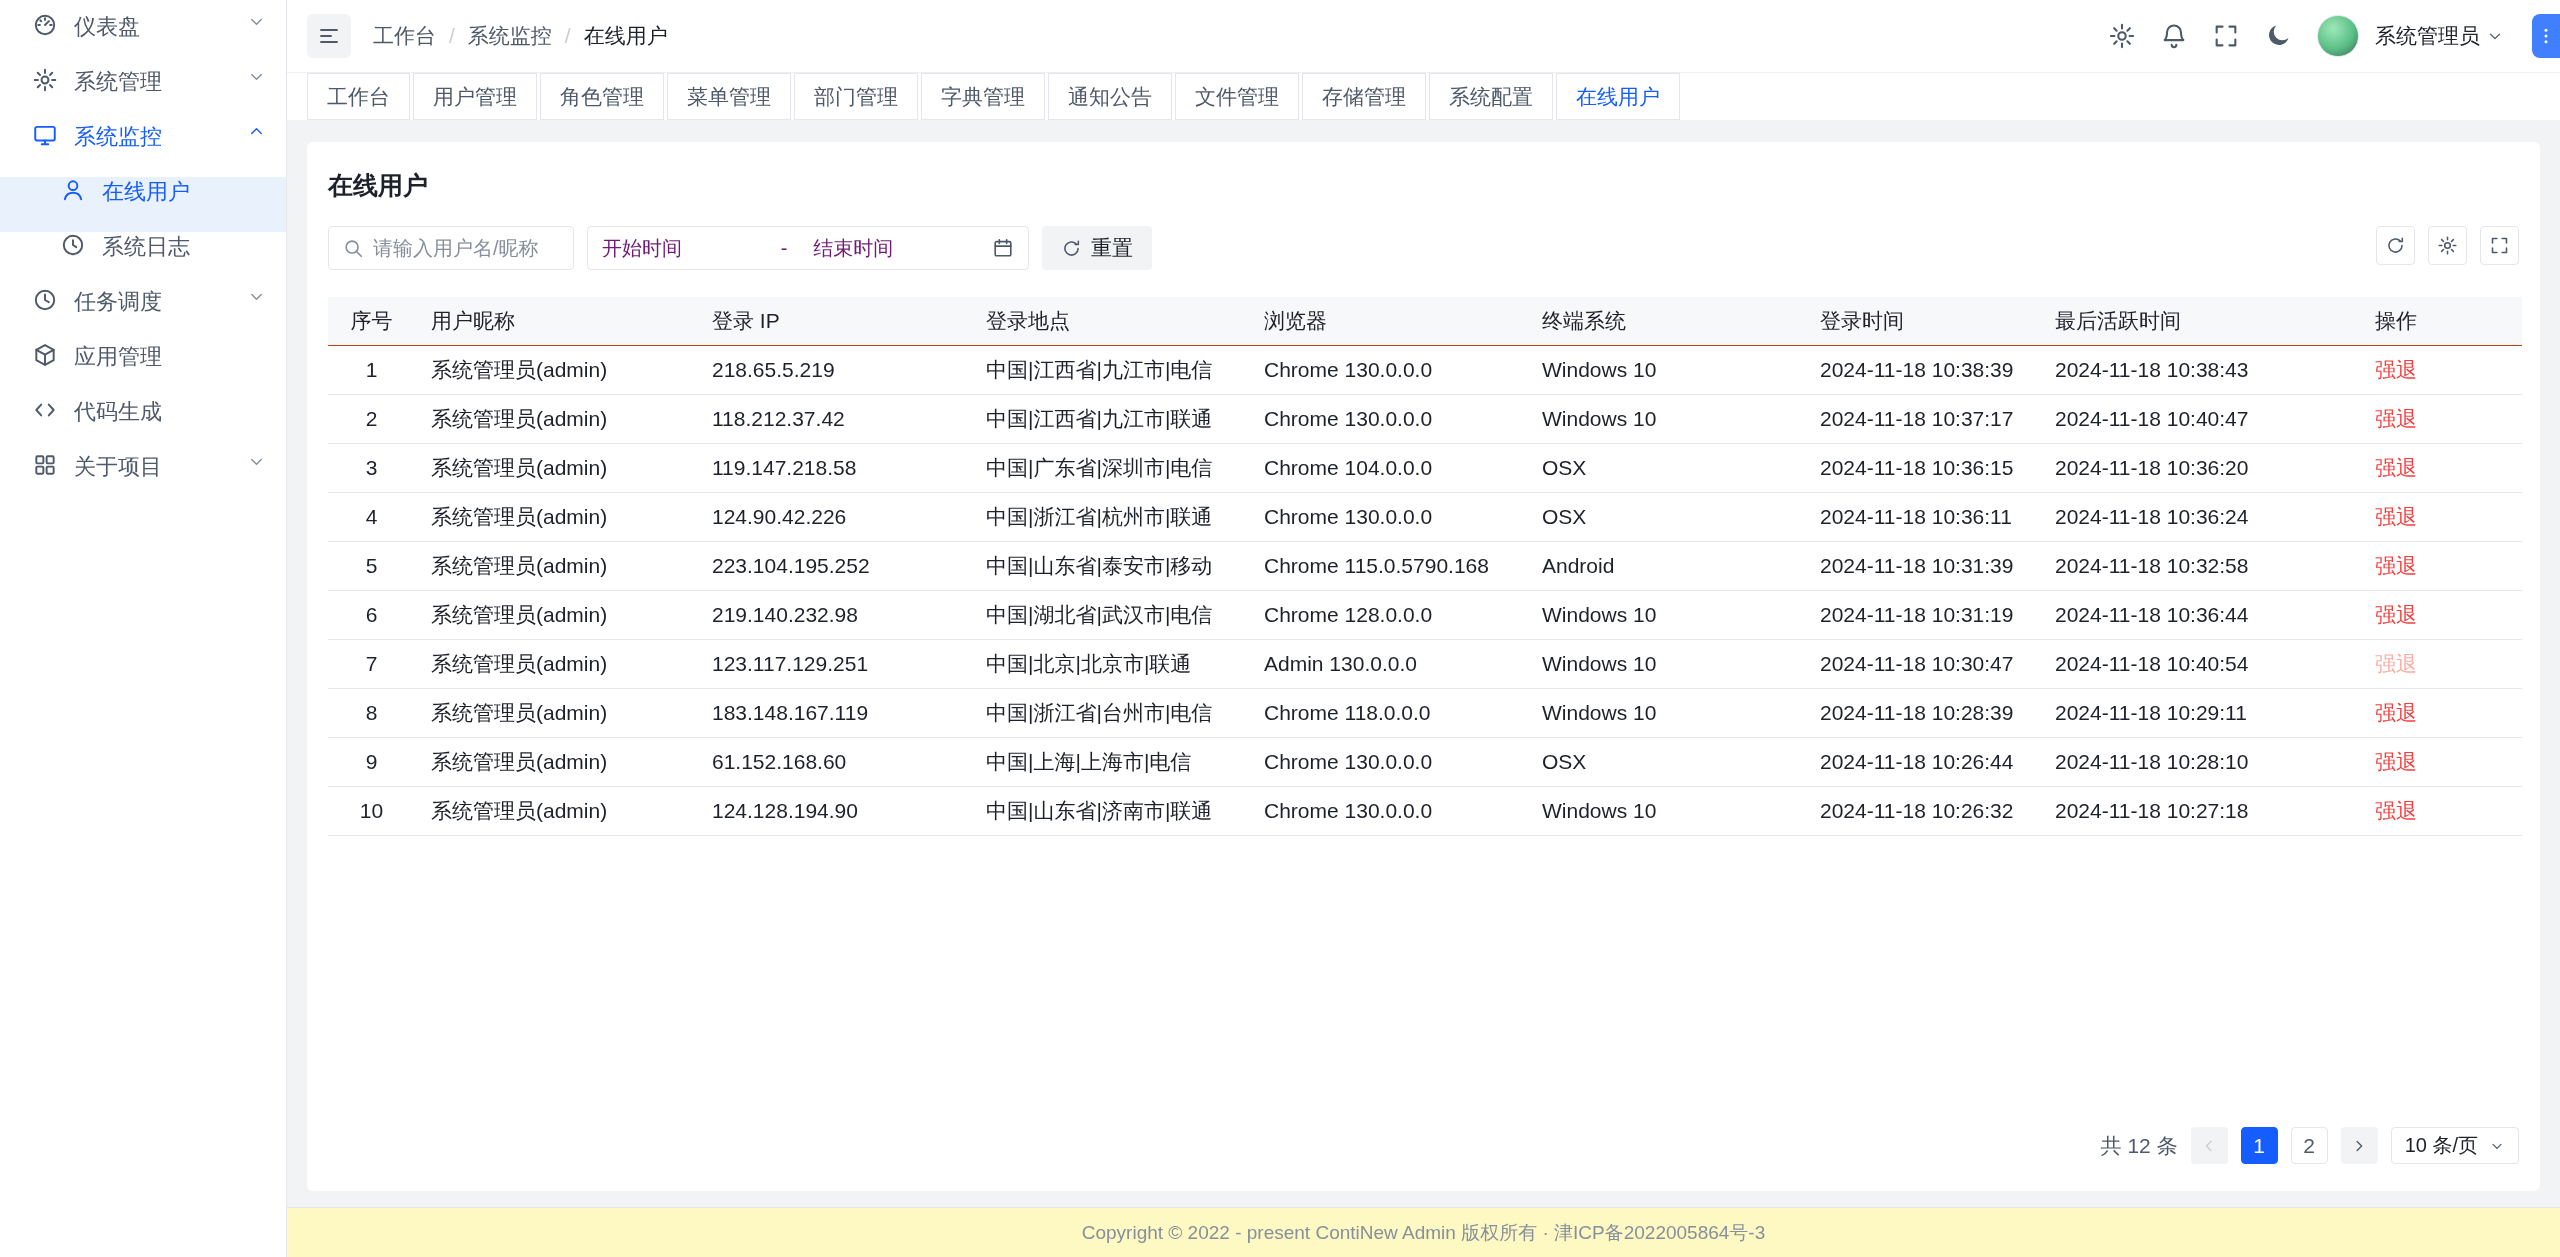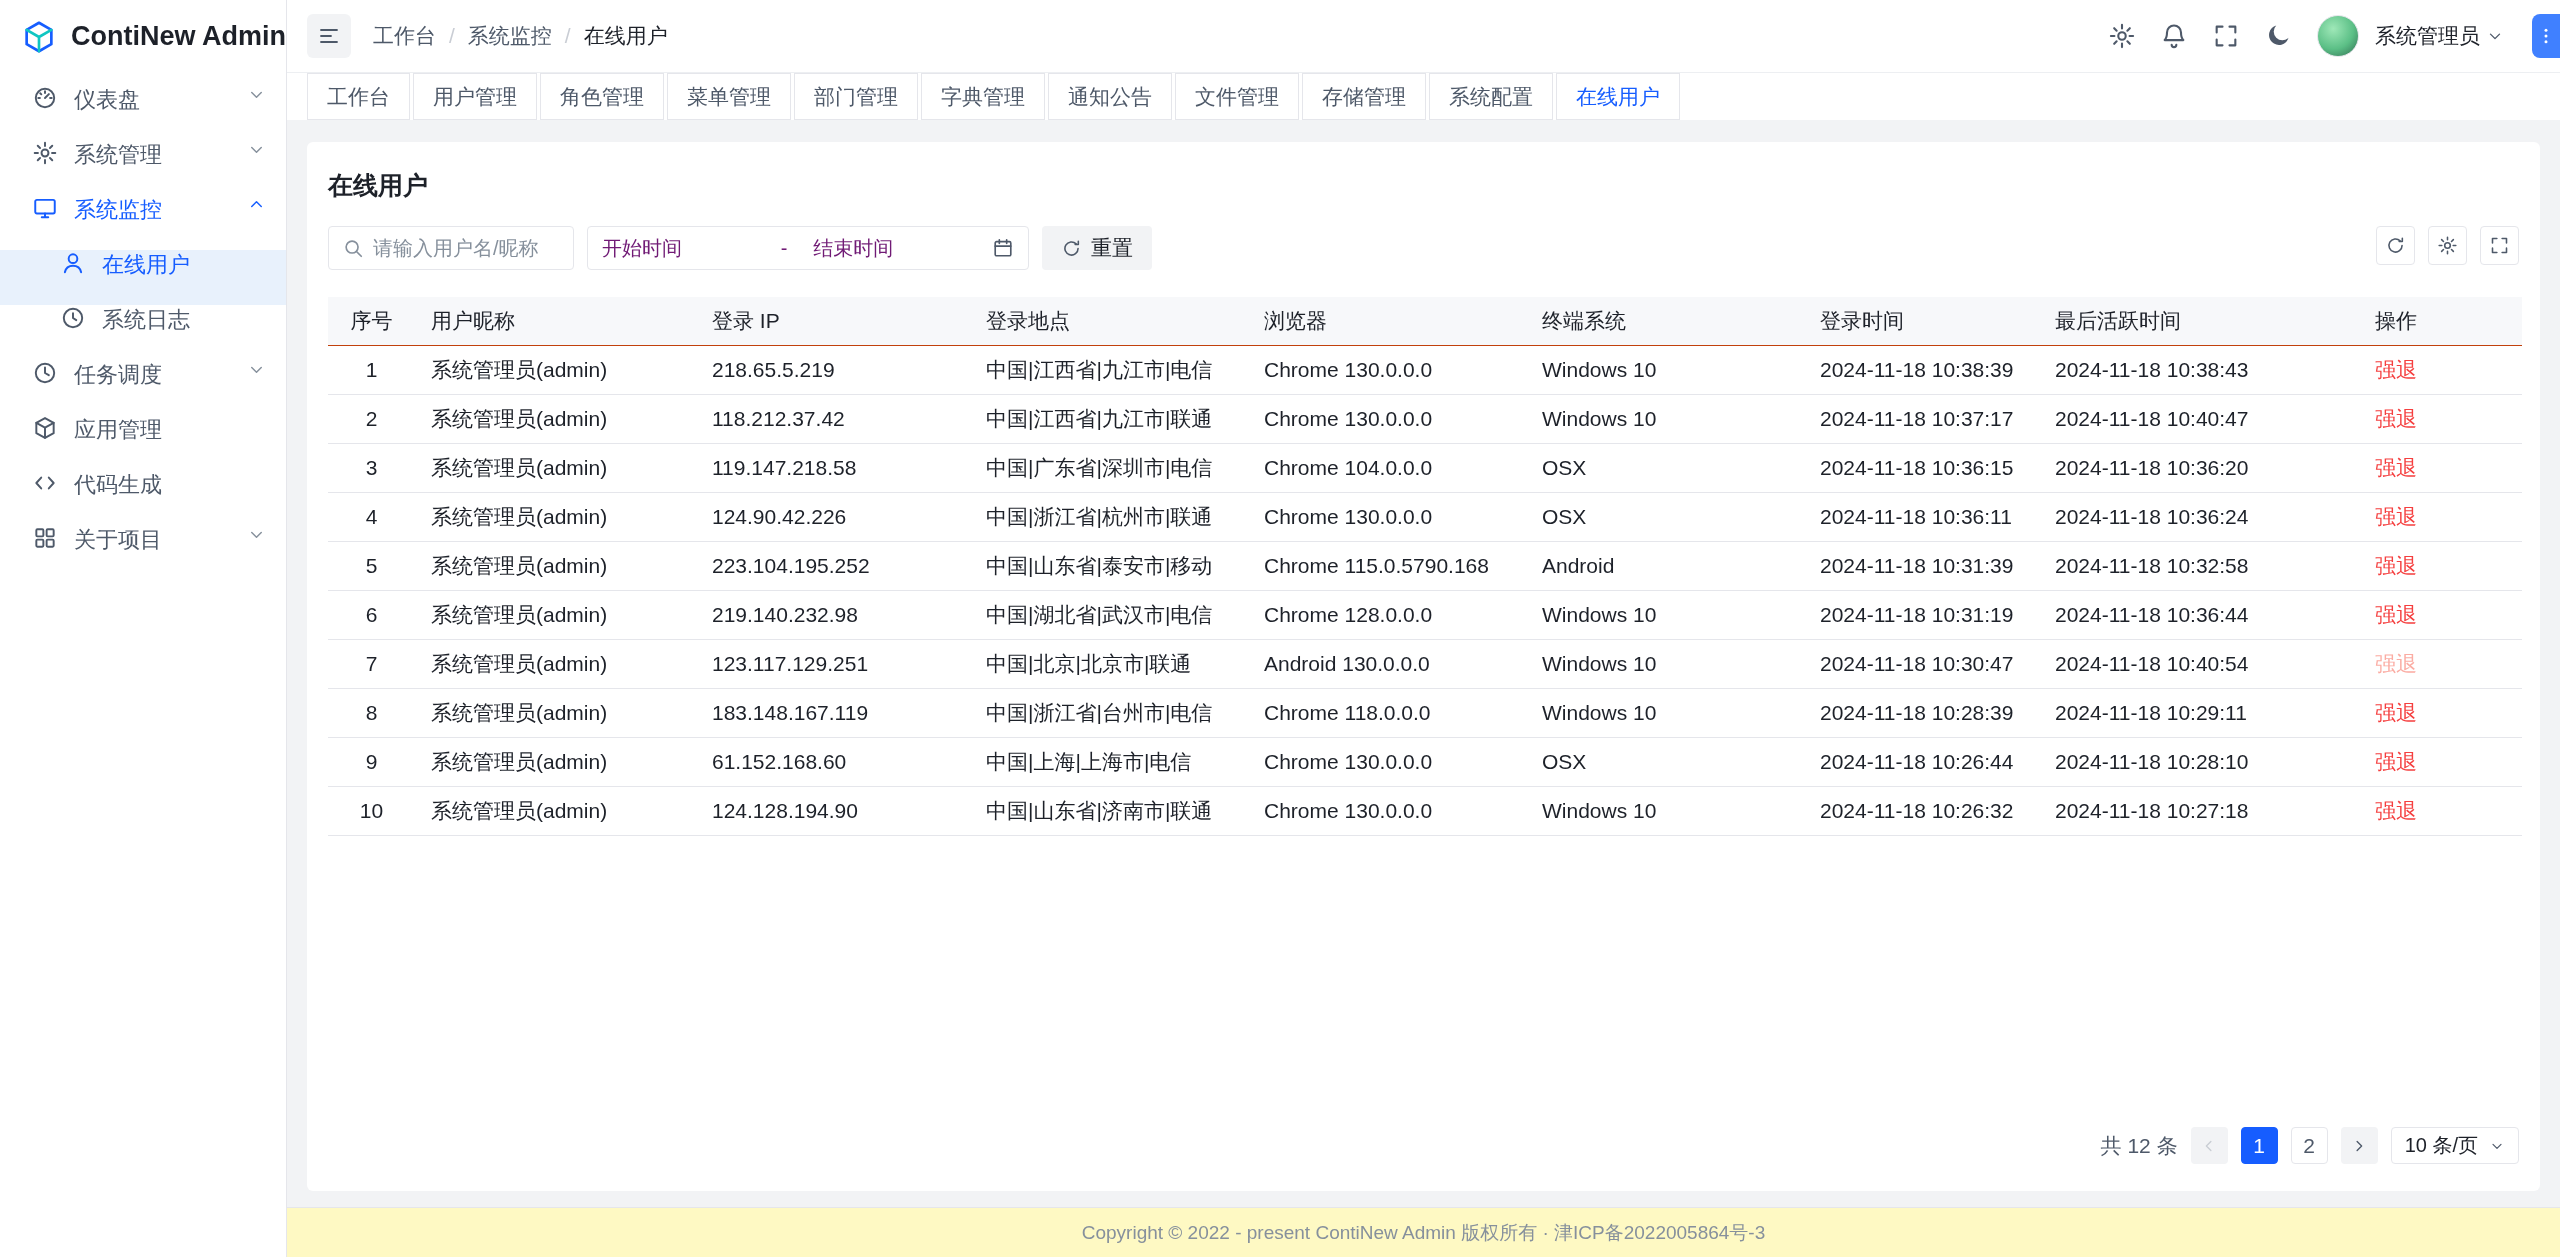--- a/index.html
+++ b/index.html
@@ -90,33 +90,20 @@
   .icon{display:inline-flex;}
   .icon svg{width:100%;height:100%;fill:none;stroke:currentColor;stroke-width:1.8;stroke-linecap:round;stroke-linejoin:round;}
   .icon-fill svg{fill:currentColor;stroke:none;}
 </style>
 </head>
 <body>
 
 <div class="app">
 
   <aside class="sidebar">
-    <div class="logo">
-      <span class="icon" style="width:42px;height:42px;">
-        <svg viewBox="0 0 40 40">
-          <g stroke="#165DFF" stroke-width="2.8">
-            <path d="M20 5l13 7.5v15L20 35 7 27.5v-15z"></path>
-          </g>
-          <g stroke="#0FC6C2" stroke-width="2.8">
-            <path d="M7 12.5l13 7.5 13-7.5M20 20v15"></path>
-          </g>
-        </svg>
-      </span>
-      <span class="logo-text">ContiNew Admin</span>
-    </div>
     <nav class="menu">
         <div class="menu-item">
           <span class="mi-icon icon">
             <svg viewBox="0 0 24 24">
               <circle cx="12" cy="12" r="8.5"></circle>
               <path d="M12 12l3.6-3.6M12 5.8V7.3M18.2 12h-1.5M7.3 12H5.8M7.6 7.6l1 1"></path>
             </svg>
           </span>
           <span class="mi-label">仪表盘</span>
           <span class="mi-chevron icon">
@@ -456,21 +443,21 @@
                   <td>Windows 10</td>
                   <td>2024-11-18 10:31:19</td>
                   <td>2024-11-18 10:36:44</td>
                   <td><span class="action-link">强退</span></td>
                 </tr>
                 <tr>
                   <td>7</td>
                   <td>系统管理员(admin)</td>
                   <td>123.117.129.251</td>
                   <td>中国|北京|北京市|联通</td>
-                  <td>Android 130.0.0.0</td>
+                  <td>Admin 130.0.0.0</td>
                   <td>Windows 10</td>
                   <td>2024-11-18 10:30:47</td>
                   <td>2024-11-18 10:40:54</td>
                   <td><span class="action-link disabled">强退</span></td>
                 </tr>
                 <tr>
                   <td>8</td>
                   <td>系统管理员(admin)</td>
                   <td>183.148.167.119</td>
                   <td>中国|浙江省|台州市|电信</td>

